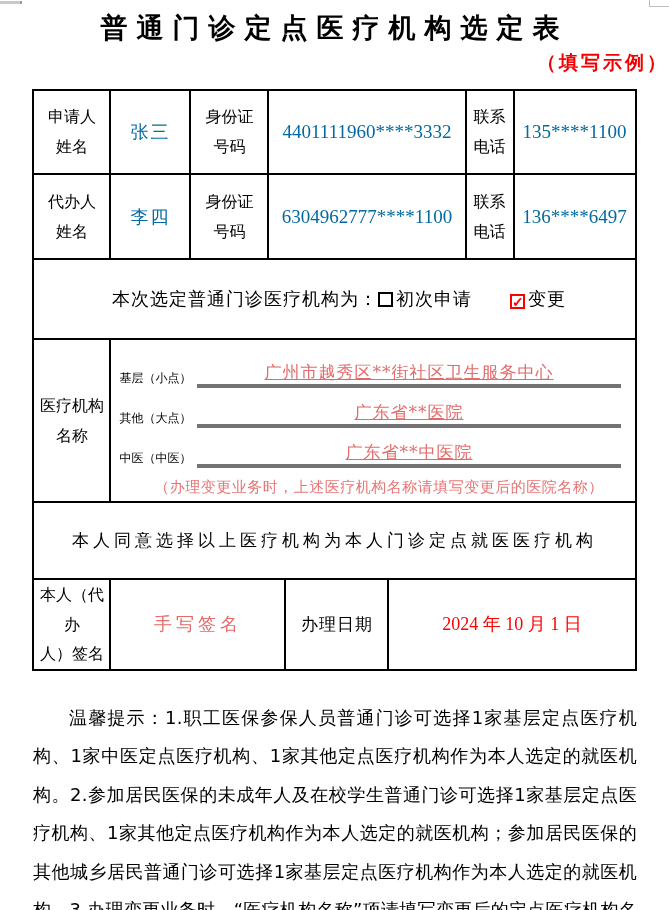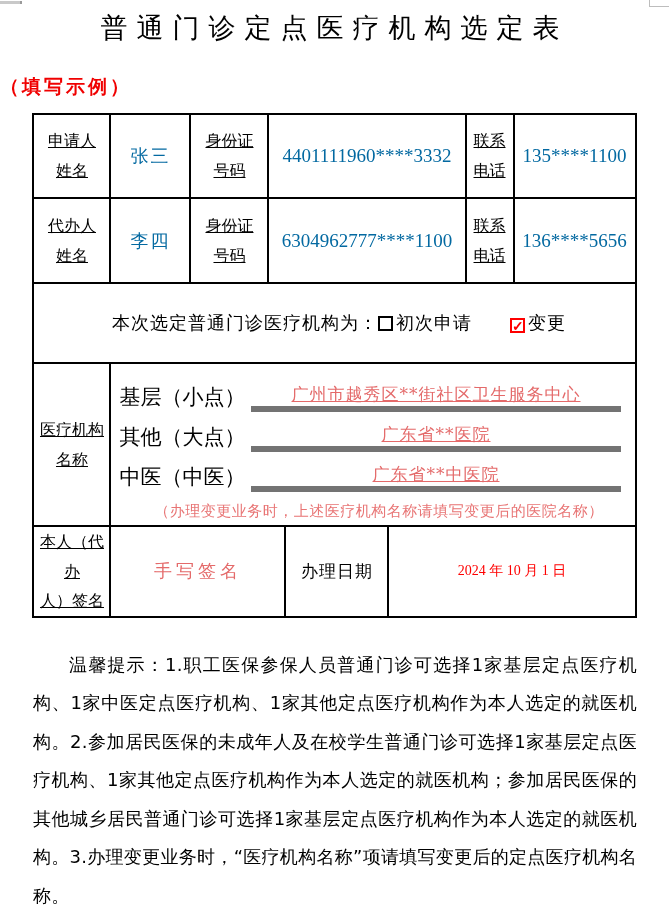--- a/index.html
+++ b/index.html
@@ -16,27 +16,27 @@
     background: #c9c9c9; border-right: 2px solid #9a9a9a;
   }
   .corner-artifact-right {
     position: absolute; top: 0; right: 0; width: 20px; height: 7px;
     background: #fff; border: 1px solid #bdbdbd; border-top: none; border-right: none;
   }
   .doc-title {
     margin-top: 10px;
     text-align: center;
     font-size: 27px;
-    font-weight: normal;
+    font-weight: bold;
     letter-spacing: 9px;
     font-family: "DejaVu Serif", serif;
   }
   .doc-subtitle {
-    margin-top: 28px;
-    text-align: left;
+    margin-top: 4px;
+    text-align: right;
     font-size: 19px;
     font-weight: bold;
     letter-spacing: 3px;
     color: #f00000;
   }
   table.form {
     width: 602px;
     margin: 13px auto 0 auto;
     border-collapse: collapse;
     table-layout: fixed;
@@ -44,21 +44,20 @@
   table.form td {
     border: 2px solid #000;
     text-align: center;
     vertical-align: middle;
     overflow: hidden;
   }
   .cell-label {
     font-size: 16px;
     line-height: 1.85;
     white-space: pre-line;
-    text-decoration: underline;
   }
   .hand-red {
     color: #0369a1;
     font-size: 18px;
     letter-spacing: 2px;
   }
   .print-red {
     color: #0369a1;
     font-size: 19px;
     font-family: "Liberation Serif", serif;
@@ -81,27 +80,27 @@
   }
   .opt-gap { display: inline-block; width: 38px; }
   .inst-cell { padding: 10px 10px 4px 8px; vertical-align: middle; }
   .inst-line {
     display: flex;
     align-items: flex-end;
     height: 38px;
     margin-bottom: 2px;
   }
   .inst-line-label {
-    font-size: 21px;
+    font-size: 12px;
     white-space: nowrap;
     padding-bottom: 1px;
   }
   .inst-blank {
     flex: 1;
-    border-bottom: 6px solid #737373;
+    border-bottom: 4px solid #737373;
     margin-left: 6px;
     margin-right: 4px;
     padding-bottom: 0px;
   }
   .inst-blank .inst-value {
     color: #e46a6a;
     font-size: 17px;
     letter-spacing: 1px;
     text-decoration: underline;
     white-space: nowrap;
@@ -109,21 +108,21 @@
   .inst-note {
     color: #e87474;
     font-size: 15px;
     text-align: center;
     padding: 8px 0 0 14px;
     letter-spacing: 0.5px;
   }
   .row-agree { font-size: 17px; letter-spacing: 4px; }
   .sig-value { color: #e46a6a; font-size: 18px; letter-spacing: 4px; }
   .date-label { font-size: 17px; letter-spacing: 1px; }
-  .date-value { color: #fe0000; font-size: 14px; font-family: "Liberation Serif", serif; }
+  .date-value { color: #fe0000; font-size: 18px; font-family: "Liberation Serif", serif; }
   .footer-note {
     margin: 28px 32px 0 33px;
     font-family: "DejaVu Sans", "Liberation Sans", sans-serif;
     font-size: 18px;
     line-height: 2.14;
     text-indent: 2em;
     text-align: justify;
     letter-spacing: 0.2px;
   }
 </style>
@@ -163,21 +162,21 @@
 
   <tr style="height:85px">
     <td class="cell-label">代办人
 姓名</td>
     <td class="hand-red">李四</td>
     <td class="cell-label">身份证
 号码</td>
     <td class="print-red" colspan="3">6304962777****1100</td>
     <td class="cell-label">联系
 电话</td>
-    <td class="print-red">136****5656</td>
+    <td class="print-red">136****6497</td>
   </tr>
 
   <tr style="height:80px">
     <td colspan="8" class="row-select">
       <span>本次选定普通门诊医疗机构为：</span><span class="checkbox"></span><span>初次申请</span><span class="opt-gap"></span><span class="checkbox checked">✓</span><span>变更</span>
     </td>
   </tr>
 
   <tr style="height:163px">
     <td class="cell-label">医疗机构
@@ -198,20 +197,23 @@
       <div class="inst-line">
         <span class="inst-line-label">中医（中医）</span>
         <span class="inst-blank">
           <span class="inst-value">广东省**中医院</span>
         </span>
       </div>
       <div class="inst-note">（办理变更业务时，上述医疗机构名称请填写变更后的医院名称）</div>
     </td>
   </tr>
 
+  <tr style="height:77px">
+    <td colspan="8" class="row-agree">本人同意选择以上医疗机构为本人门诊定点就医医疗机构</td>
+  </tr>
 
   <tr style="height:83px">
     <td class="cell-label">本人（代办
 人）签名</td>
     <td colspan="3" class="sig-value">手写签名</td>
     <td class="date-label">办理日期</td>
     <td colspan="3" class="date-value">2024 年 10 月 1 日</td>
   </tr>
 </tbody>
   </table>

